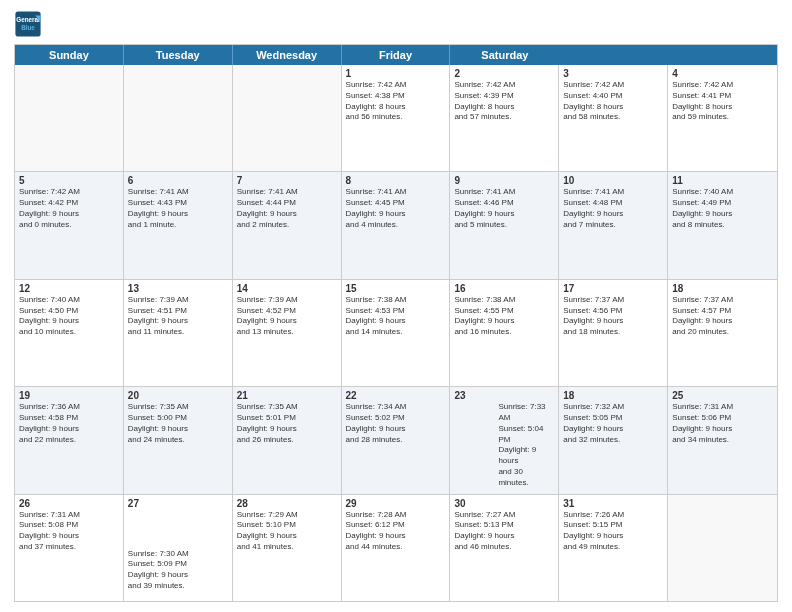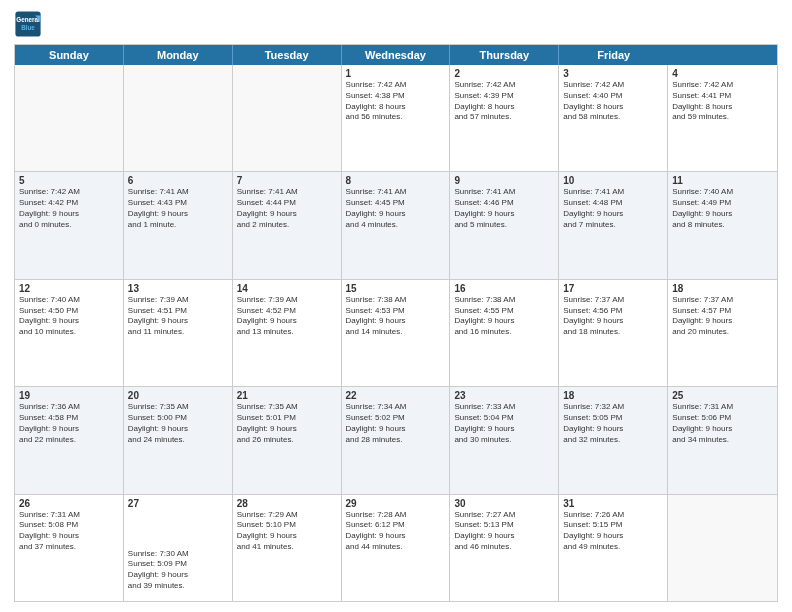--- a/index.html
+++ b/index.html
@@ -129,25 +129,24 @@
     </div>
     <div class="title-block">
       <div class="month-title"></div>
       <div class="subtitle"></div>
     </div>
   </div>
 
   <div class="calendar">
     <div class="cal-header">
     <div class="cal-header-cell">Sunday</div>
-        <div class="cal-header-cell">Monday</div>
         <div class="cal-header-cell">Tuesday</div>
         <div class="cal-header-cell">Wednesday</div>
-        <div class="cal-header-cell">Thursday</div>
         <div class="cal-header-cell">Friday</div>
+        <div class="cal-header-cell">Saturday</div>
       </div>
     <div class="cal-body">
     <div class="cal-row">
           <div class="cal-cell empty"></div>
           <div class="cal-cell empty"></div>
           <div class="cal-cell empty"></div>
           <div class="cal-cell">
             <div class="day-num">1</div>
             <div class="cell-text" style="white-space: pre-line;">Sunrise: 7:42 AM
 Sunset: 4:38 PM
@@ -302,21 +301,21 @@
           </div>
           <div class="cal-cell alt-bg">
             <div class="day-num">22</div>
             <div class="cell-text" style="white-space: pre-line;">Sunrise: 7:34 AM
 Sunset: 5:02 PM
 Daylight: 9 hours
 and 28 minutes.</div>
           </div>
           <div class="cal-cell alt-bg">
             <div class="day-num">23</div>
-            <div class="cell-text" style="white-space: pre-line;">Sunrise: 7:33 AM
+            <div class="cell-text" style="white-space: pre-line; margin-left: 44px;">Sunrise: 7:33 AM
 Sunset: 5:04 PM
 Daylight: 9 hours
 and 30 minutes.</div>
           </div>
           <div class="cal-cell alt-bg">
             <div class="day-num">18</div>
             <div class="cell-text" style="white-space: pre-line;">Sunrise: 7:32 AM
 Sunset: 5:05 PM
 Daylight: 9 hours
 and 32 minutes.</div>

